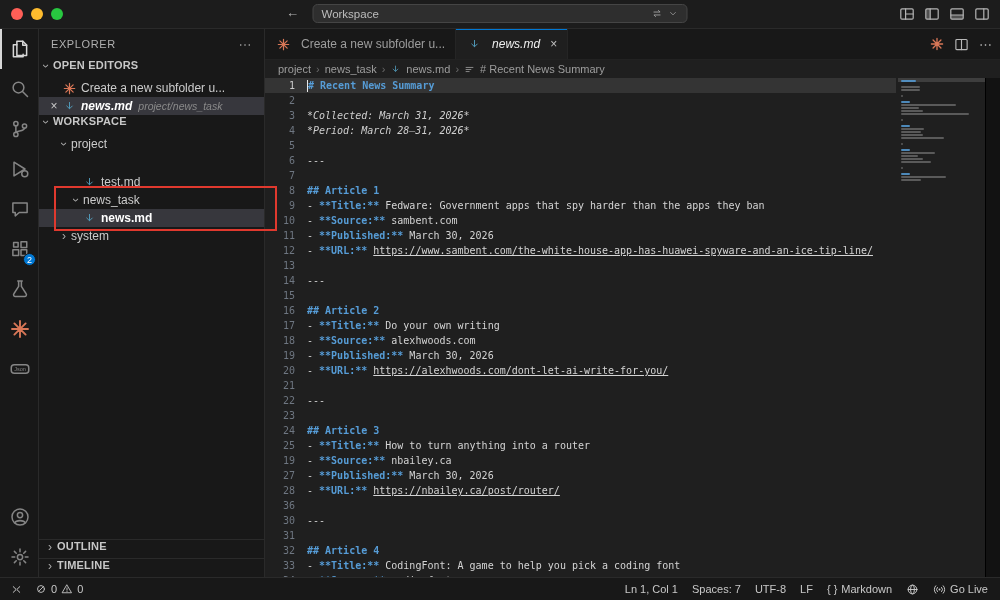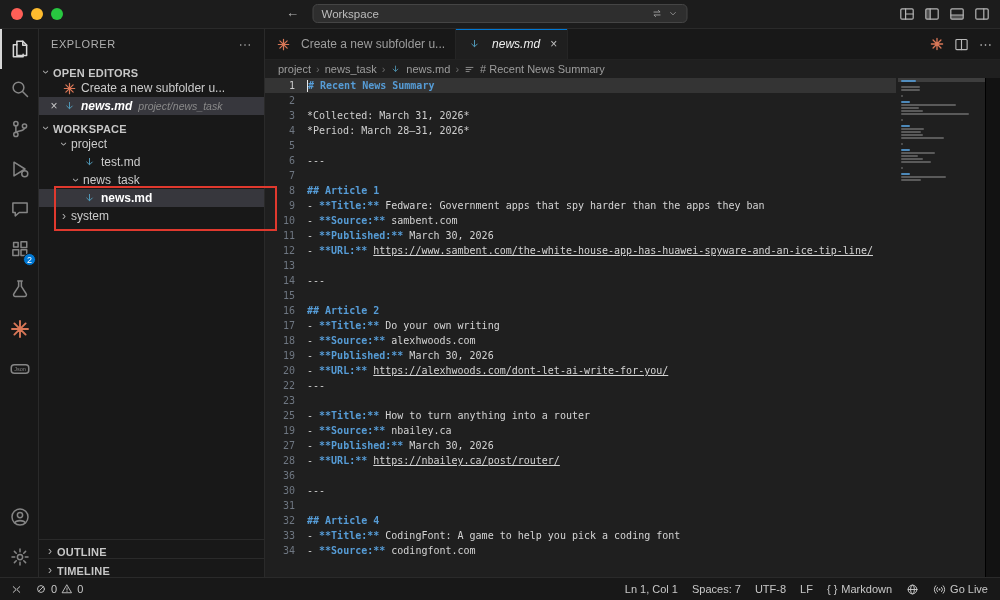--- a/index.html
+++ b/index.html
@@ -37,21 +37,21 @@
   .ab-badge{position:absolute;right:2px;bottom:3px;min-width:13px;height:13px;border-radius:8px;
        background:#0078d4;color:#fff;font-size:9px;line-height:13px;text-align:center;
        padding:0 2px;box-sizing:border-box;border:1px solid #181818}
 
   
   .sidebar{width:225px;flex:0 0 225px;background:#181818;border-right:1px solid #2a2a2a;
        position:relative;font-size:12px;color:#c2c2c2;overflow:hidden}
   .sb-header{height:30px;display:flex;align-items:center;padding:0 12px;font-size:11px;
        letter-spacing:.6px;color:#b0b0b0}
   .sb-header .more{margin-left:auto;color:#9a9a9a;font-size:13px}
-  .sec-header{height:20px;display:flex;align-items:flex-end;font-weight:bold;font-size:11px;
+  .sec-header{height:20px;display:flex;align-items:flex-start;font-weight:bold;font-size:11px;
        color:#c7c7c7;letter-spacing:.2px}
   .chev{display:inline-block;width:14px;text-align:center;color:#aaaaaa;font-size:12px;font-weight:normal}
   .chev.exp{transform:rotate(90deg)}
   .row{height:18px;display:flex;align-items:center;white-space:nowrap;overflow:hidden}
   .row.active,.row.selected{background:#37373d}
   .oe-row{padding-left:8px}
   .oe-spacer{width:14px;flex:0 0 14px}
   .oe-close{width:14px;flex:0 0 14px;text-align:center;color:#c8c8c8;font-size:12px}
   .md-c{color:#519aba;margin:0 5px 0 2px}
   .claude-c{color:#d97757;margin:0 5px 0 2px}
@@ -88,21 +88,21 @@
   .line{height:15px;display:flex;align-items:center}
   .line.cur{background:#343434}
   .ln{width:30px;flex:0 0 30px;text-align:right;padding-right:12px;color:#6e7681;
       font-family:"DejaVu Sans Mono",monospace;font-size:10px}
   .line.cur .ln{color:#cbcbcb}
   .codeln{font-family:"DejaVu Sans Mono",monospace;font-size:10px;white-space:pre;display:flex;align-items:center}
   .codeln span{white-space:pre}
   .s-h{color:#569cd6;font-weight:bold}
   .s-b{color:#569cd6;font-weight:bold}
   .s-p{color:#d4d4d4}
-  .s-i{color:#cfcfcf;}
+  .s-i{color:#cfcfcf;font-style:italic}
   .s-u{color:#d4d4d4;text-decoration:underline}
   .cursor{display:inline-block;width:1px;height:12px;background:#e8e8e8}
   .minimap{position:absolute;top:0;right:14px;width:88px;bottom:0}
   .mm-cur{position:absolute;left:0;right:0;top:0;height:4px;background:rgba(255,255,255,.14)}
   .mm-bar{position:absolute;left:3px;height:2px;background:#8a8a8a;opacity:.55;border-radius:1px}
   .mm-bar.mm-h{background:#569cd6;opacity:.85}
   .overview{position:absolute;top:0;right:0;bottom:0;width:14px;background:#121212;border-left:1px solid #000}
 
   
   .statusbar{height:22px;flex:0 0 22px;background:#181818;border-top:1px solid #2a2a2a;
@@ -313,21 +313,21 @@
 
       <div class="sec-header">
         <span class="chev exp">›</span>
         <span class="sec-title">WORKSPACE</span>
       </div>
       <div>
           <div class="row tree-row" style="padding-left: 18px;">
             <span class="chev exp">›</span>
             <span class="lbl">project</span>
           </div>
-          <div class="row tree-row" style="padding-left: 42px;">
+          <div class="row tree-row" style="padding-left: 42px; margin-top: 20px;">
             <span class="icon md-c" style="width: 13px; height: 13px;">
               <svg viewBox="0 0 16 16" fill="none" stroke="currentColor" stroke-width="1.2" stroke-linecap="round" stroke-linejoin="round">
                 <path d="M8 3v7.4M4.6 7.4L8 10.8l3.4-3.4"></path>
               </svg>
             </span>
             <span class="lbl">test.md</span>
           </div>
           <div class="row tree-row" style="padding-left: 30px;">
             <span class="chev exp">›</span>
             <span class="lbl">news_task</span>
@@ -493,26 +493,34 @@
             </div>
             <div class="line">
               <span class="ln">19</span>
               <span class="codeln"><span class="s-p">- </span><span class="s-b">**Published:**</span><span class="s-p"> March 30, 2026</span></span>
             </div>
             <div class="line">
               <span class="ln">20</span>
               <span class="codeln"><span class="s-p">- </span><span class="s-b">**URL:**</span><span class="s-p"> </span><span class="s-u">https://alexhwoods.com/dont-let-ai-write-for-you/</span></span>
             </div>
             <div class="line">
+              <span class="ln">21</span>
+              <span class="codeln"></span>
+            </div>
+            <div class="line">
               <span class="ln">22</span>
               <span class="codeln"><span class="s-p">---</span></span>
             </div>
             <div class="line">
               <span class="ln">23</span>
               <span class="codeln"></span>
+            </div>
+            <div class="line">
+              <span class="ln">24</span>
+              <span class="codeln"><span class="s-h">## Article 3</span></span>
             </div>
             <div class="line">
               <span class="ln">25</span>
               <span class="codeln"><span class="s-p">- </span><span class="s-b">**Title:**</span><span class="s-p"> How to turn anything into a router</span></span>
             </div>
             <div class="line">
               <span class="ln">19</span>
               <span class="codeln"><span class="s-p">- </span><span class="s-b">**Source:**</span><span class="s-p"> nbailey.ca</span></span>
             </div>
             <div class="line">

